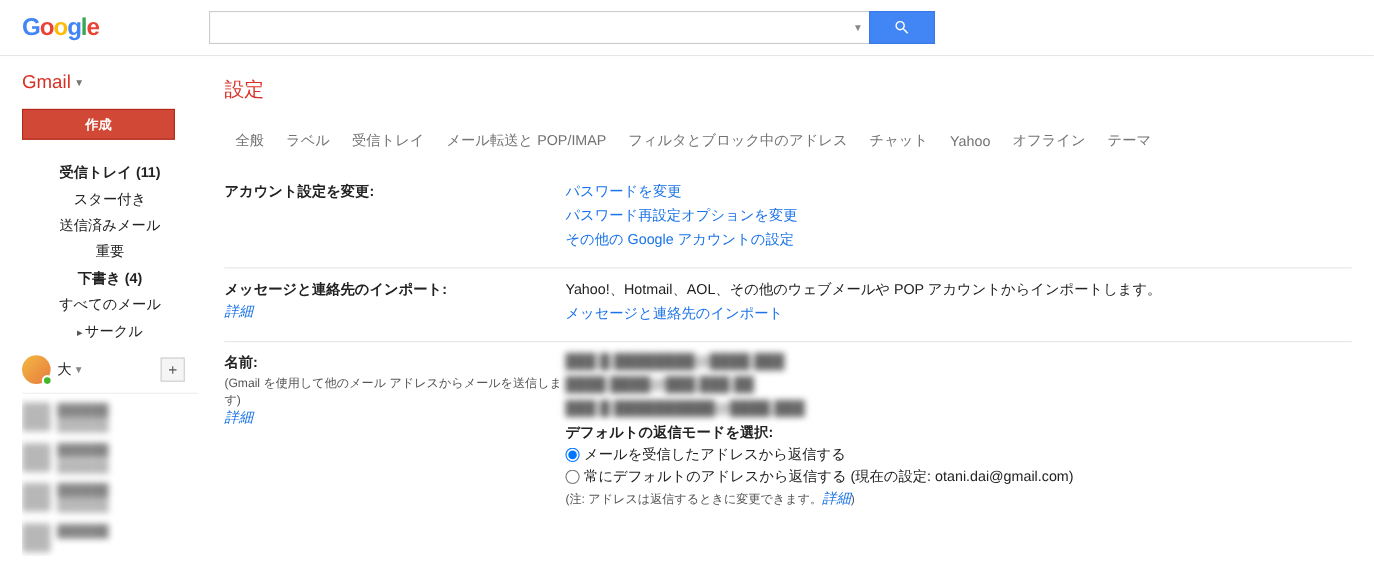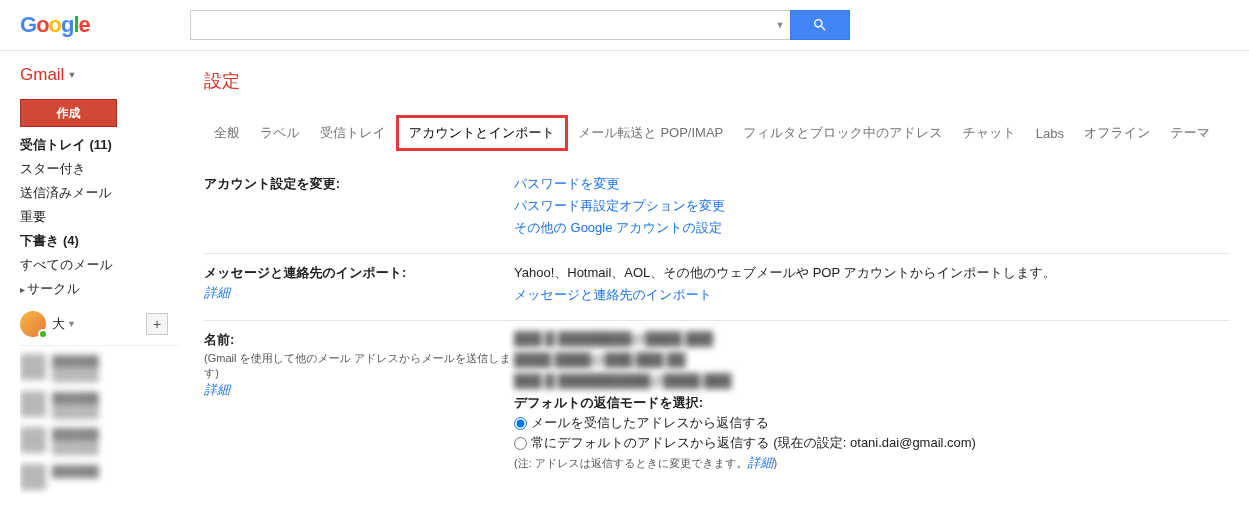--- a/index.html
+++ b/index.html
@@ -20,22 +20,22 @@
     .search-btn { width: 60px; height: 30px; background: #4285F4; border: 1px solid #3b78e7; display: flex; align-items: center; justify-content: center; cursor: pointer; }
     .search-btn svg { width: 16px; height: 16px; fill: #fff; }
     
     
     .layout { display: flex; }
     
     
     .sidebar { width: 180px; padding: 14px 0 0 20px; flex-shrink: 0; }
     .gmail-label { color: #d93025; font-size: 17px; margin-bottom: 14px; display: flex; align-items: center; }
     .gmail-label .caret { font-size: 9px; margin-left: 3px; color: #767676; }
-    .compose { background: #d14836; color: #fff; font-weight: bold; font-size: 12px; width: 97px; height: 28px; border: 1px solid #b0281a; cursor: pointer; margin-bottom: 6px; }
-    .nav-item { padding: 3px 0; font-size: 13px; color: #222; cursor: pointer; }
+    .compose { background: #d14836; color: #fff; font-weight: bold; font-size: 12px; width: 139px; height: 28px; border: 1px solid #b0281a; cursor: pointer; margin-bottom: 18px; }
+    .nav-item { padding: 3px 0; font-size: 13px; color: #222; cursor: pointer; text-align: center; }
     .nav-item.bold { font-weight: bold; }
     .nav-item .arrow { font-size: 10px; color: #555; margin-right: 2px; }
     .chat-user { display: flex; align-items: center; margin-top: 10px; }
     .avatar { width: 26px; height: 26px; border-radius: 50%; background: linear-gradient(135deg,#f4b942,#e67a3f); position: relative; }
     .presence { position:absolute; bottom:-2px; right:-2px; width:10px; height:10px; border-radius:50%; background:#42b72a; border:2px solid #fff; }
     .chat-name { margin-left: 6px; }
     .chat-caret { font-size: 9px; color: #888; margin-left: 2px; }
     .add-btn { width: 22px; height: 22px; border: 1px solid #ccc; background:#f5f5f5; display:flex; align-items:center; justify-content:center; margin-left:auto; margin-right:12px; font-size:14px; color:#555; cursor:pointer; }
     .chat-list { margin-top: 8px; border-top: 1px solid #eee; padding-top: 4px; overflow: hidden; }
     .chat-row { display:flex; align-items:flex-start; padding: 4px 0; filter: blur(3px); opacity:0.6; }
@@ -146,25 +146,24 @@
     </div>
   </div>
 
   <div class="main">
     <div class="page-title">設定</div>
 
     <div class="tabs">
       <span class="tab">全般</span>
       <span class="tab">ラベル</span>
       <span class="tab">受信トレイ</span>
-      <span class="tab active">アカウントとインポート</span>
       <span class="tab">メール転送と POP/IMAP</span>
       <span class="tab">フィルタとブロック中のアドレス</span>
       <span class="tab">チャット</span>
-      <span class="tab">Labs</span>
+      <span class="tab">Yahoo</span>
       <span class="tab">オフライン</span>
       <span class="tab">テーマ</span>
     </div>
 
     <div class="section first">
       <div class="sec-left">
         <div class="sec-title">アカウント設定を変更:</div>
       </div>
       <div class="sec-right">
         <span class="link">パスワードを変更</span>

